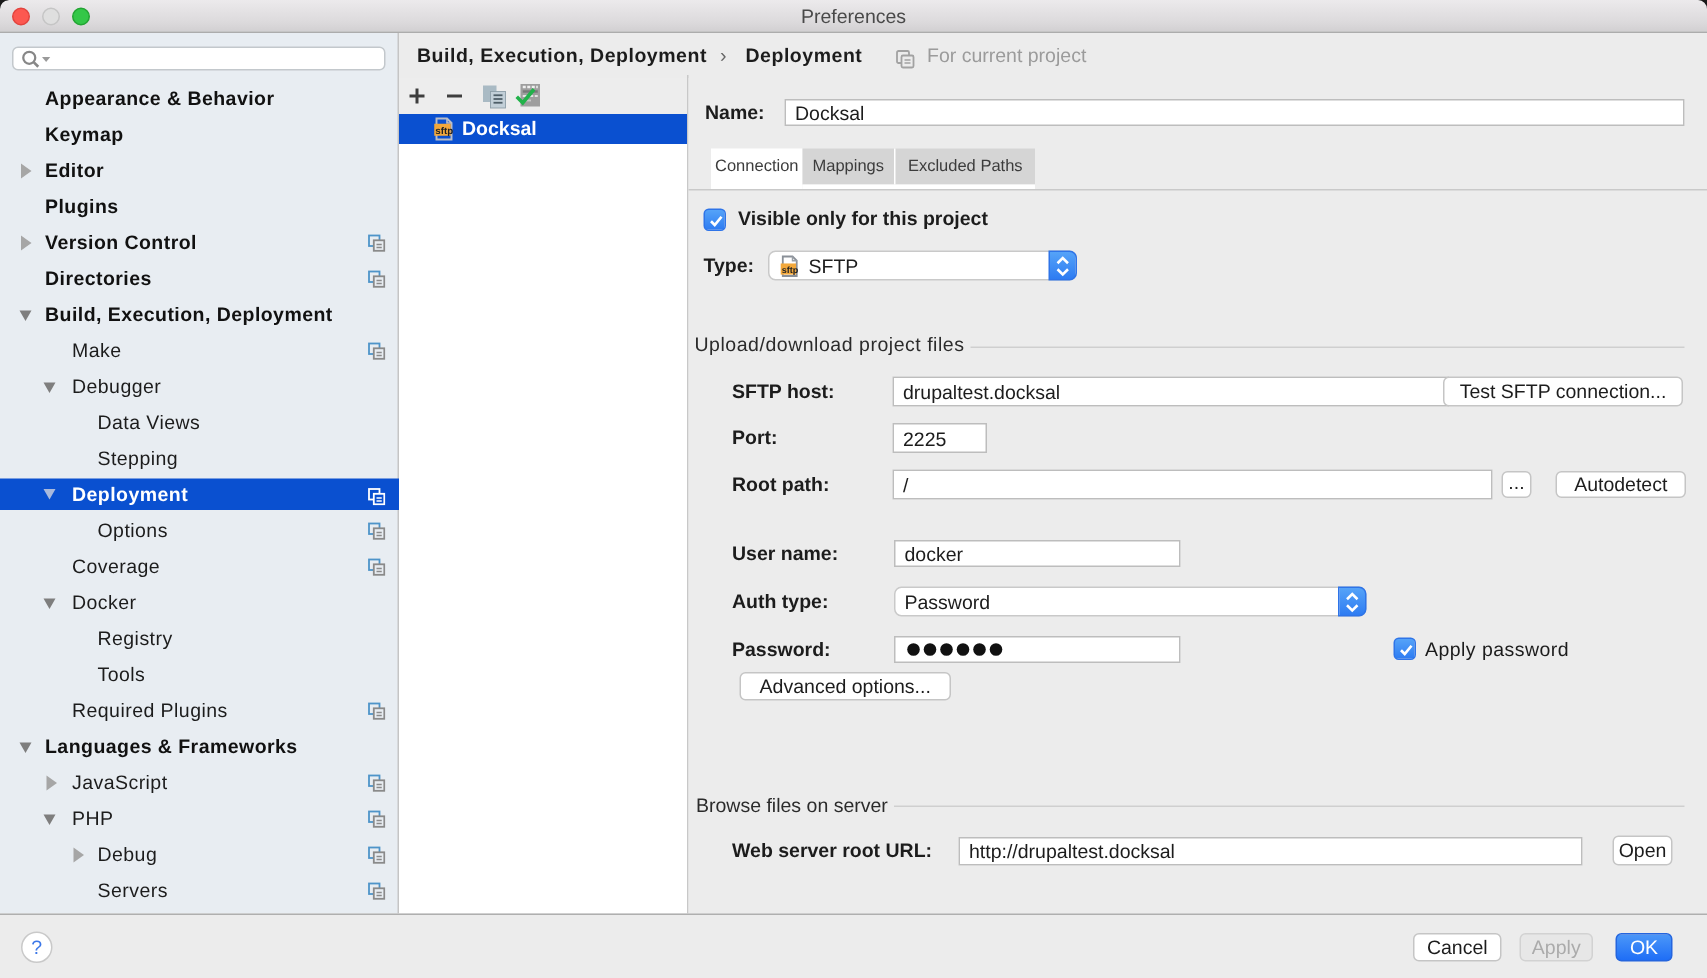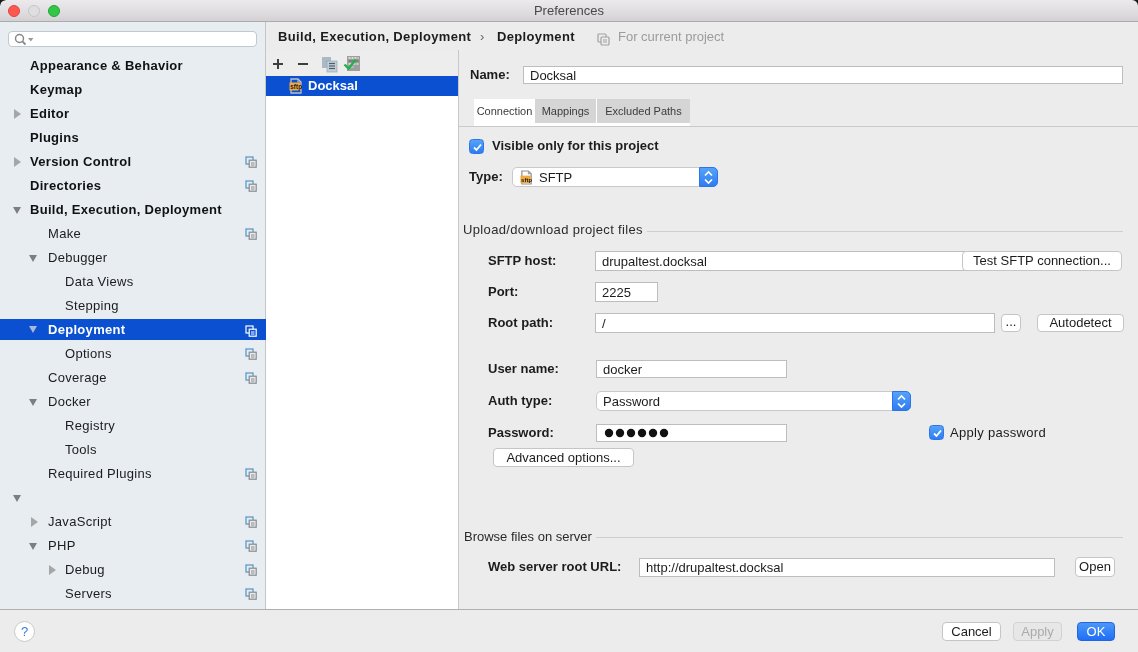--- a/index.html
+++ b/index.html
@@ -189,20 +189,21 @@
       <span class="lbl" style="left:48px">Required Plugins</span>
       <svg class="cfgico" viewBox="0 0 12 12">
         <rect x="1" y="1" width="7" height="7" fill="none" stroke="#4E94C9" stroke-width="1.2"></rect>
         <rect x="4.2" y="4.2" width="7" height="7" fill="#E8EDF2" stroke="#8A8A8A" stroke-width="1.2"></rect>
         <line x1="6" y1="7" x2="9.5" y2="7" stroke="#8A8A8A" stroke-width="1"></line>
         <line x1="6" y1="9" x2="9.5" y2="9" stroke="#8A8A8A" stroke-width="1"></line>
       </svg>
     </div>
 <div class="trow b" style="top:464px">
       <span class="arr down" style="left:13px"></span>
+      <span class="lbl" style="left:30px">Languages &amp; Frameworks</span>
     </div>
 <div class="trow" style="top:488px">
       <span class="arr right" style="left:31px"></span>
       <span class="lbl" style="left:48px">JavaScript</span>
       <svg class="cfgico" viewBox="0 0 12 12">
         <rect x="1" y="1" width="7" height="7" fill="none" stroke="#4E94C9" stroke-width="1.2"></rect>
         <rect x="4.2" y="4.2" width="7" height="7" fill="#E8EDF2" stroke="#8A8A8A" stroke-width="1.2"></rect>
         <line x1="6" y1="7" x2="9.5" y2="7" stroke="#8A8A8A" stroke-width="1"></line>
         <line x1="6" y1="9" x2="9.5" y2="9" stroke="#8A8A8A" stroke-width="1"></line>
       </svg>

